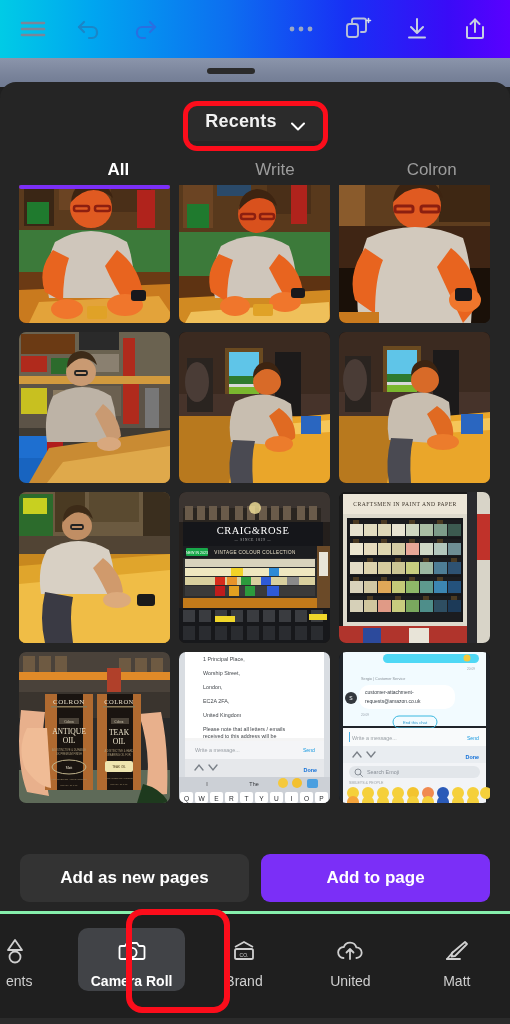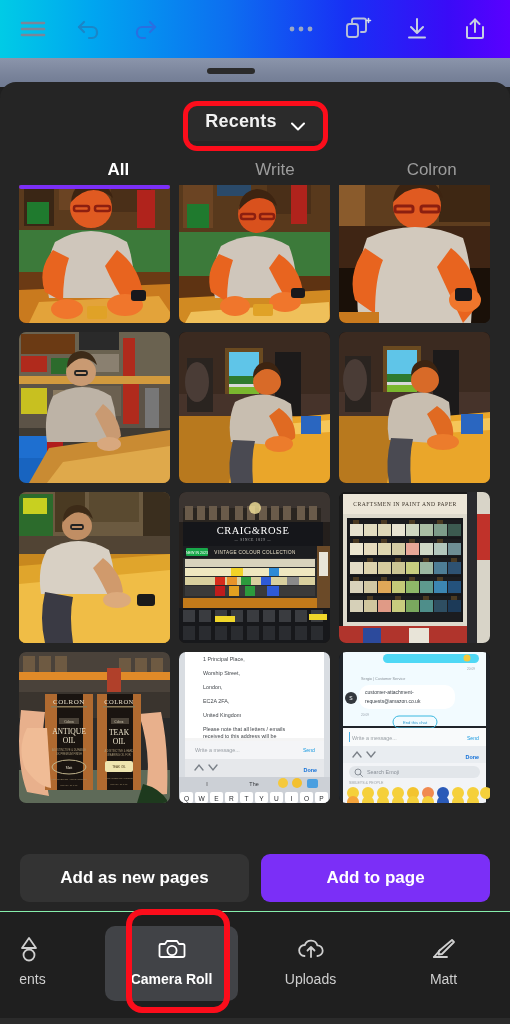--- a/index.html
+++ b/index.html
@@ -85,28 +85,28 @@
     flex: 1; height: 48px; border-radius: 9px;
     display: flex; align-items: center; justify-content: center;
     font-size: 17px; font-weight: bold; color: #fff;
   }
   .btn-secondary { background: #333333; }
   .btn-primary { background: #7b2ff7; font-weight: bold; }
 
   
   .bottomnav {
     position: absolute; left: 0; top: 911px; width: 510px; height: 113px;
-    background: #1f1f1f; border-top: 1px solid #86efac;
+    background: #1f1f1f; border-top: 3px solid #86efac;
   }
   .navitems { display: flex; align-items: flex-start; height: 100%; padding-top: 14px; }
   .navitem {
     flex: 1; display: flex; flex-direction: column; align-items: center; gap: 7px;
     padding: 8px 0 0 0; border-radius: 10px;
   }
-  .navitem.sel { background: #414347; margin: 0 6px; padding-bottom: 14px; }
+  .navitem.sel { background: #414347; margin: 0 6px; padding-bottom: 2px; }
   .navicon { height: 30px; display: flex; align-items: center; justify-content: center; }
   .navlabel { color: #cfcfcf; font-size: 14px; }
   .navitem.sel .navlabel { color: #ffffff; font-weight: bold; }
   .navitem.cut { margin-left: -34px; }
 
   .ring-camera {
     position: absolute; left: 126px; top: 909px; width: 104px; height: 104px;
     border: 6px solid #fc0d1b; border-radius: 16px; pointer-events: none; z-index: 20;
   }
   .navbar-bottomline { position: absolute; left: 0; top: 1018px; width: 510px; height: 6px; background: #2b2b2b; }
@@ -742,29 +742,39 @@
       <div class="navitem sel">
         <span class="navicon">
           <svg width="28" height="24" viewBox="0 0 28 24">
               <path d="M3 7 h4 l2 -3 h10 l2 3 h4 a1.5 1.5 0 0 1 1.5 1.5 v10 a1.5 1.5 0 0 1 -1.5 1.5 h-22 a1.5 1.5 0 0 1 -1.5 -1.5 v-10 A1.5 1.5 0 0 1 3 7Z" fill="none" stroke="#ffffff" stroke-width="1.8" stroke-linejoin="round"></path>
               <circle cx="14" cy="13.5" r="4.6" fill="none" stroke="#ffffff" stroke-width="1.8"></circle>
             </svg>
         </span>
         <span class="navlabel">Camera Roll</span>
       </div>
 
+      <div class="navitem">
+        <span class="navicon">
+          <svg width="26" height="26" viewBox="0 0 26 26">
+              <path d="M4 9 L13 4 L22 9" fill="none" stroke="#cfcfcf" stroke-width="1.8" stroke-linejoin="round"></path>
+              <rect x="4" y="11" width="18" height="10" rx="1.6" fill="none" stroke="#cfcfcf" stroke-width="1.8"></rect>
+              <text x="13" y="18.5" text-anchor="middle" fill="#cfcfcf" font-size="5" font-family="Liberation Sans, sans-serif">CO.</text>
+            </svg>
+        </span>
+        <span class="navlabel">Brand</span>
+      </div>
 
       <div class="navitem">
         <span class="navicon">
           <svg width="28" height="24" viewBox="0 0 28 24">
               <path d="M7.5 19 A5.5 5.5 0 0 1 7.8 8 A6.6 6.6 0 0 1 20.4 8.4 A5.3 5.3 0 0 1 20.4 19" fill="none" stroke="#cfcfcf" stroke-width="1.8" stroke-linecap="round"></path>
               <path d="M14 20 V10 M10.5 13.5 L14 10 L17.5 13.5" fill="none" stroke="#cfcfcf" stroke-width="1.8" stroke-linecap="round" stroke-linejoin="round"></path>
             </svg>
         </span>
-        <span class="navlabel">Uploads</span>
+        <span class="navlabel">United</span>
       </div>
 
       <div class="navitem">
         <span class="navicon">
           <svg width="26" height="26" viewBox="0 0 26 26">
               <path d="M21 4 L23 6 L11 18 L7.5 18.5 L8 15Z" fill="none" stroke="#cfcfcf" stroke-width="1.8" stroke-linejoin="round"></path>
               <path d="M3 21 H16" fill="none" stroke="#cfcfcf" stroke-width="1.8" stroke-linecap="round"></path>
               <path d="M3 21 L9 14" fill="none" stroke="#cfcfcf" stroke-width="1.8" stroke-linecap="round"></path>
             </svg>
         </span>

